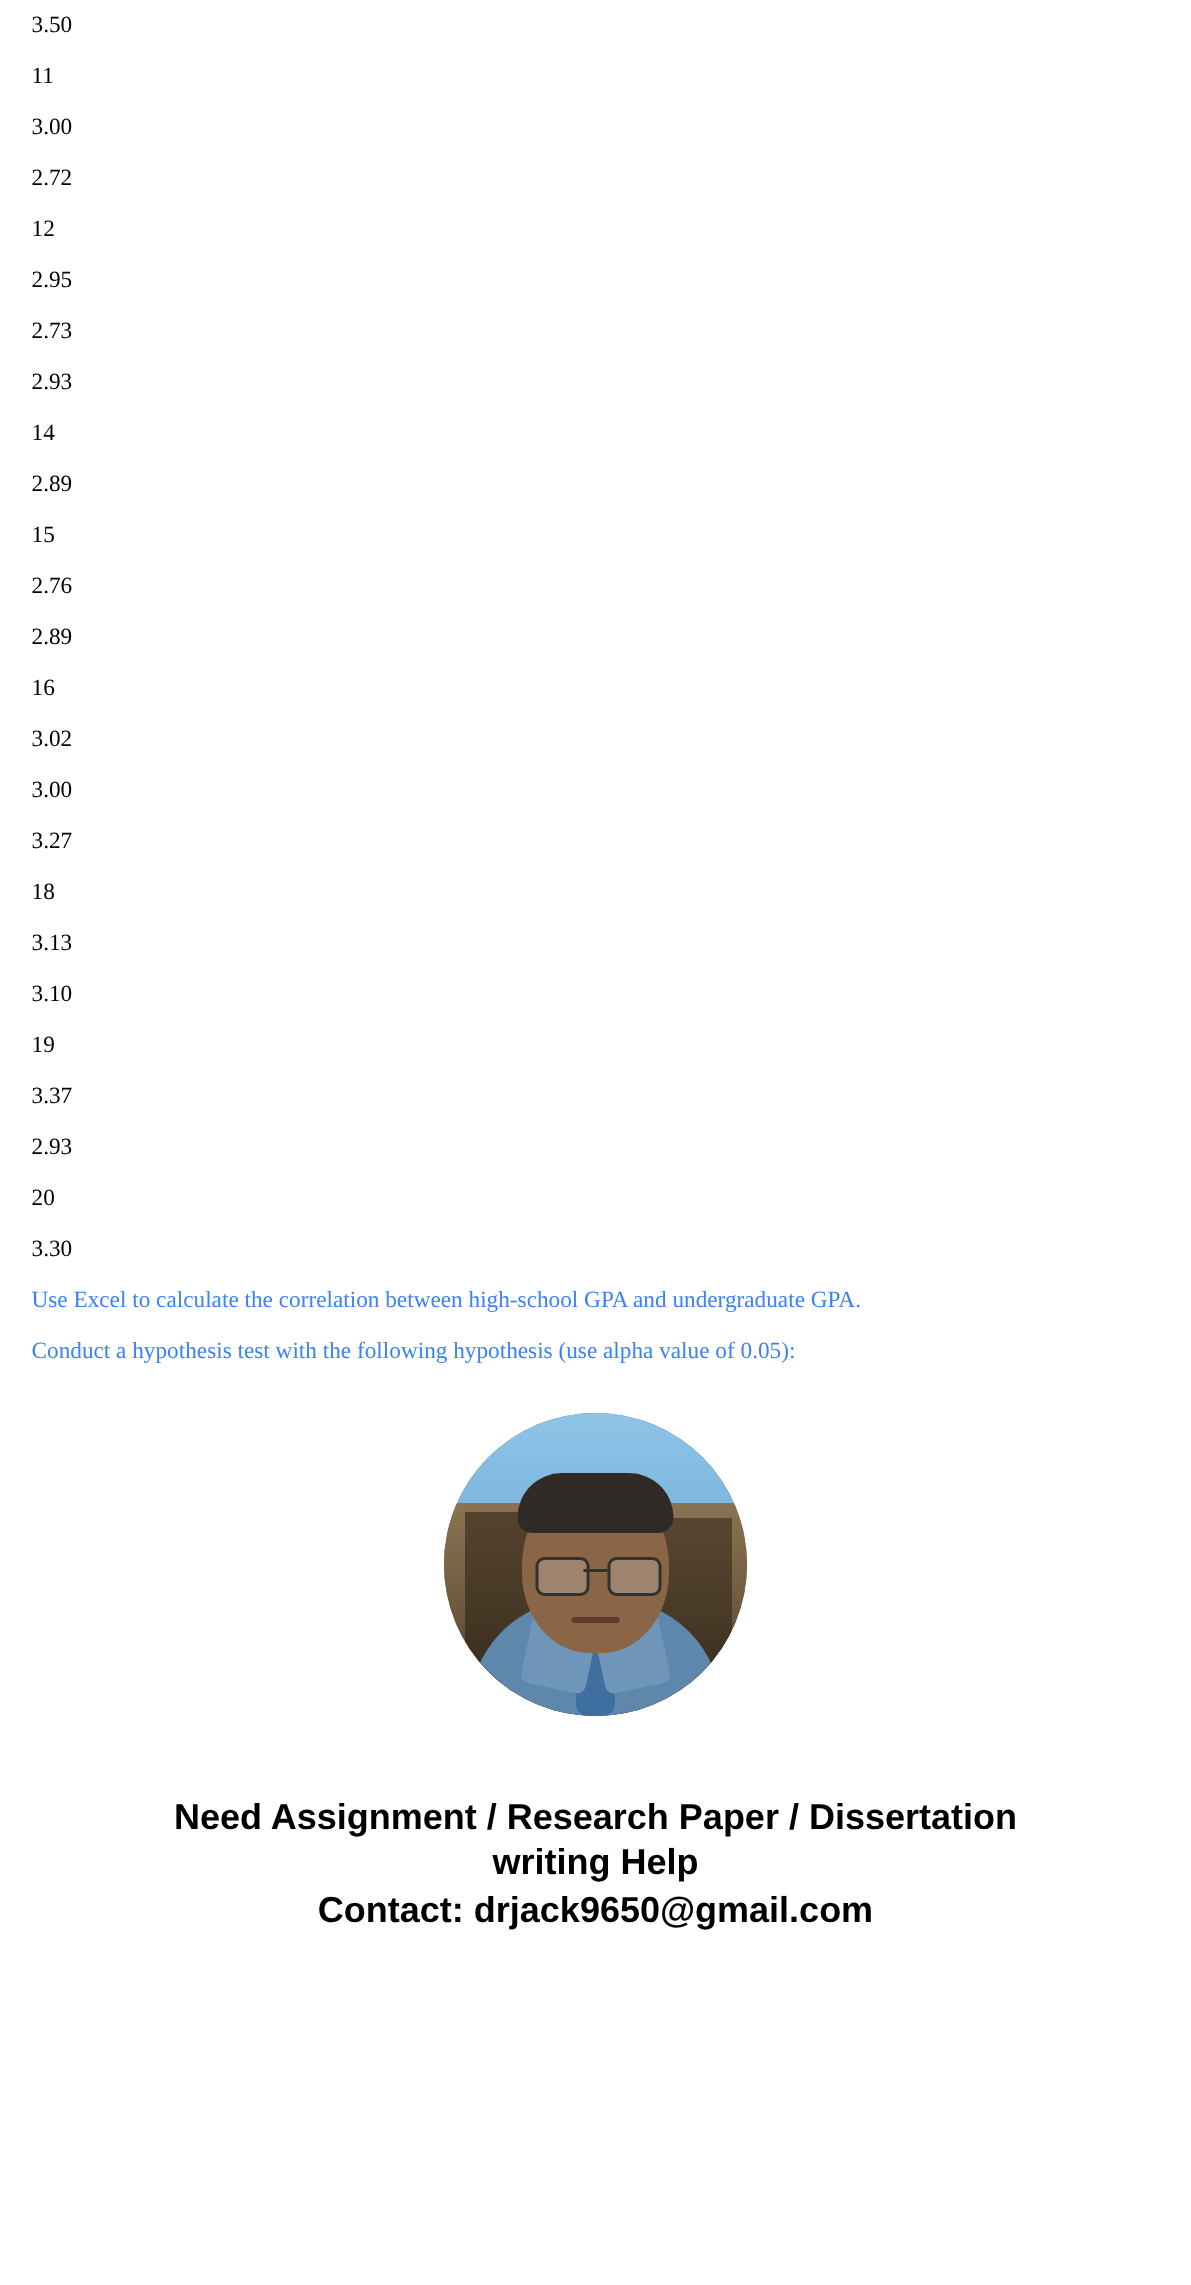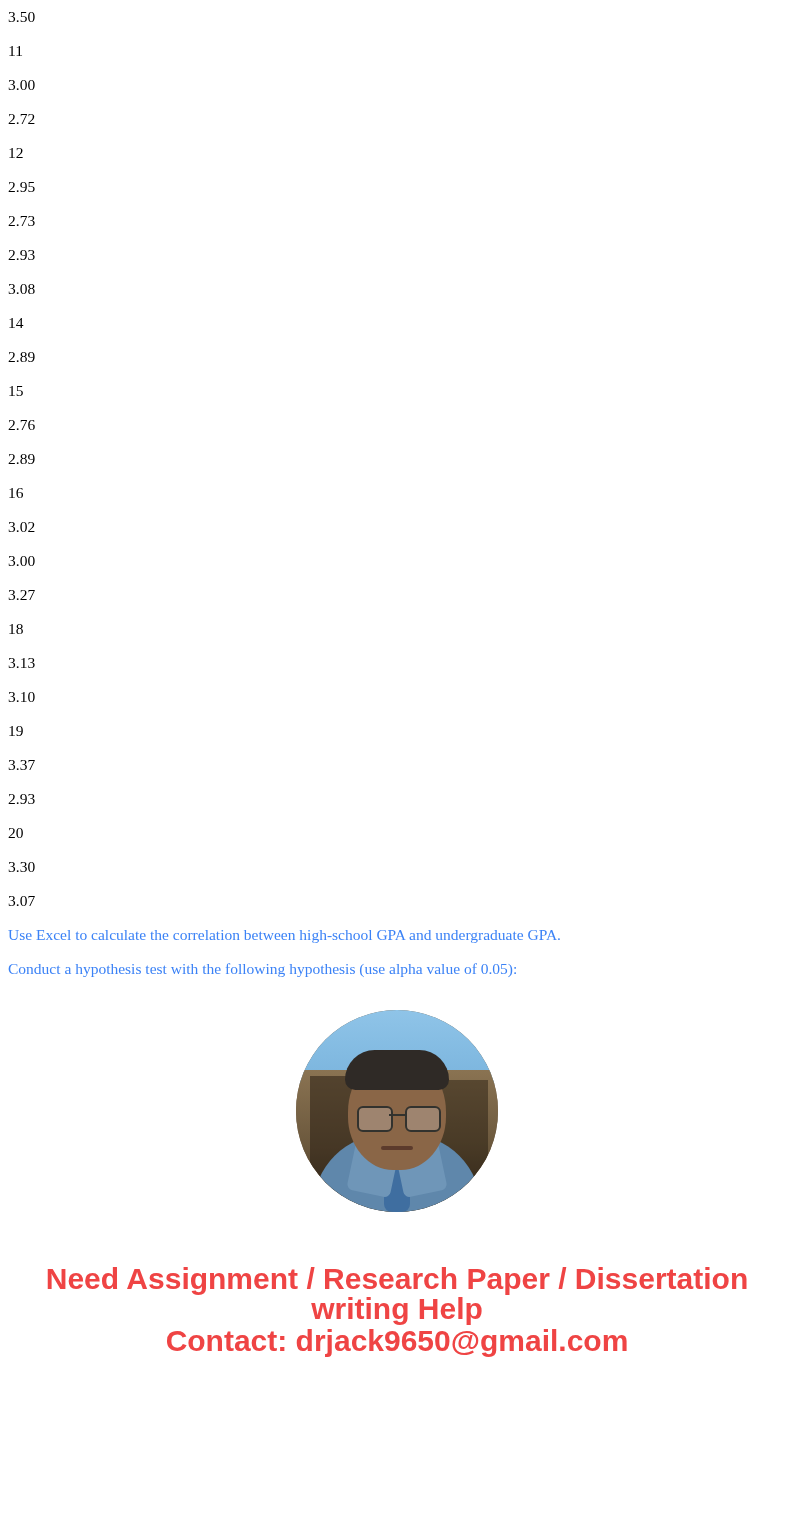--- a/index.html
+++ b/index.html
@@ -9,21 +9,21 @@
   }
   body {
     width: 794px;
     min-height: 1523px;
     font-family: "Liberation Serif", serif;
     color: #000000;
   }
   .page {
     width: 794px;
     box-sizing: border-box;
-    padding: 0 8px;
+    padding: 0 21px;
   }
   .data-line {
     font-family: "Liberation Serif", serif;
     font-size: 15.5px;
     line-height: 34px;
     height: 34px;
     color: #000;
     white-space: pre;
   }
   .para {
@@ -172,23 +172,23 @@
     margin-left: -16px;
     width: 32px;
     height: 4px;
     background: #5c3b2c;
     border-radius: 3px;
   }
   .promo {
     text-align: center;
     font-family: "Liberation Sans", sans-serif;
     font-weight: bold;
-    font-size: 30px;
+    font-size: 24px;
     line-height: 30px;
-    color: #ef4444;
+    color: #000000;
     padding-top: 48px;
   }
   .promo .l2 {
     display: block;
   }
   .promo .contact {
     display: block;
     padding-top: 2px;
   }
 </style>
@@ -199,39 +199,37 @@
 
   <div>
     <div class="data-line">3.50</div>
     <div class="data-line">11</div>
     <div class="data-line">3.00</div>
     <div class="data-line">2.72</div>
     <div class="data-line">12</div>
     <div class="data-line">2.95</div>
     <div class="data-line">2.73</div>
     <div class="data-line">2.93</div>
-    <div class="data-line">3.08</div>
     <div class="data-line">14</div>
     <div class="data-line">2.89</div>
     <div class="data-line">15</div>
     <div class="data-line">2.76</div>
     <div class="data-line">2.89</div>
     <div class="data-line">16</div>
     <div class="data-line">3.02</div>
     <div class="data-line">3.00</div>
     <div class="data-line">3.27</div>
     <div class="data-line">18</div>
     <div class="data-line">3.13</div>
     <div class="data-line">3.10</div>
     <div class="data-line">19</div>
     <div class="data-line">3.37</div>
     <div class="data-line">2.93</div>
     <div class="data-line">20</div>
     <div class="data-line">3.30</div>
-    <div class="data-line">3.07</div>
   </div>
 
   <div>
     <div class="para">Use Excel to calculate the correlation between high-school GPA and undergraduate GPA.</div>
     <div class="para">Conduct a hypothesis test with the following hypothesis (use alpha value of 0.05):</div>
   </div>
 
   <div class="photo-wrap">
     <div class="avatar">
       <div class="bg-sky"></div>

